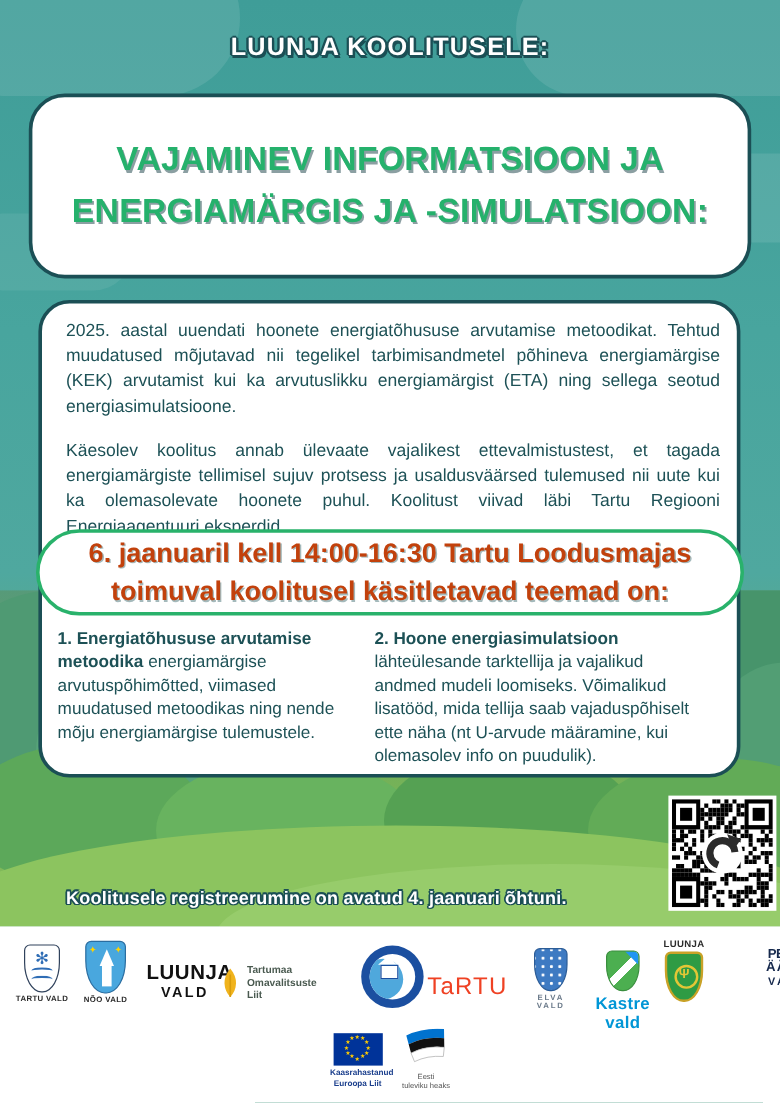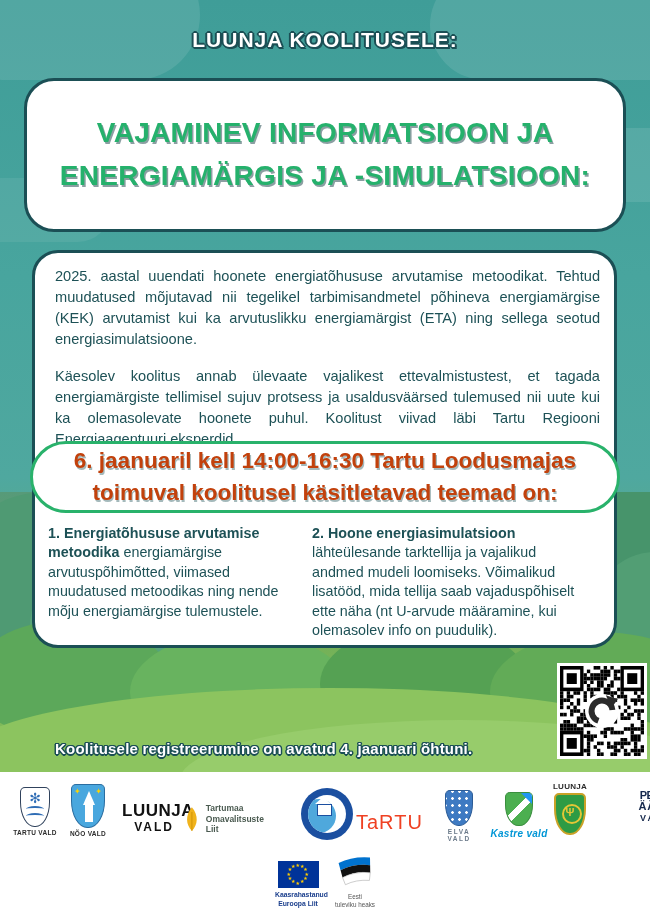--- a/index.html
+++ b/index.html
@@ -487,21 +487,21 @@
 
   <div class="logo" style="left:437px;top:790px;width:44px;">
     <div class="shield sh-elva"></div>
     <div class="cap" style="letter-spacing:1.5px;color:#6b7a8a;">ELVA VALD</div>
   </div>
 
   <div class="logo" style="left:490px;top:792px;width:58px;">
     <div class="shield sh-kastre">
       <div class="kastre-tri"></div>
     </div>
-    <div class="cap" style="font-size:10px;color:#0096d6;font-style:italic;">Kastre vald</div>
+    <div class="cap" style="font-size:14px;color:#0096d6;">Kastre vald</div>
   </div>
 
   <div class="logo" style="left:550px;top:780px;width:40px;">
     <div class="cap" style="font-size:8px;margin-bottom:2px;">LUUNJA</div>
     <div class="shield sh-kambja">
       <div class="kambja-ring"></div>
       <div class="kambja-fork">Ψ</div>
     </div>
   </div>
 

